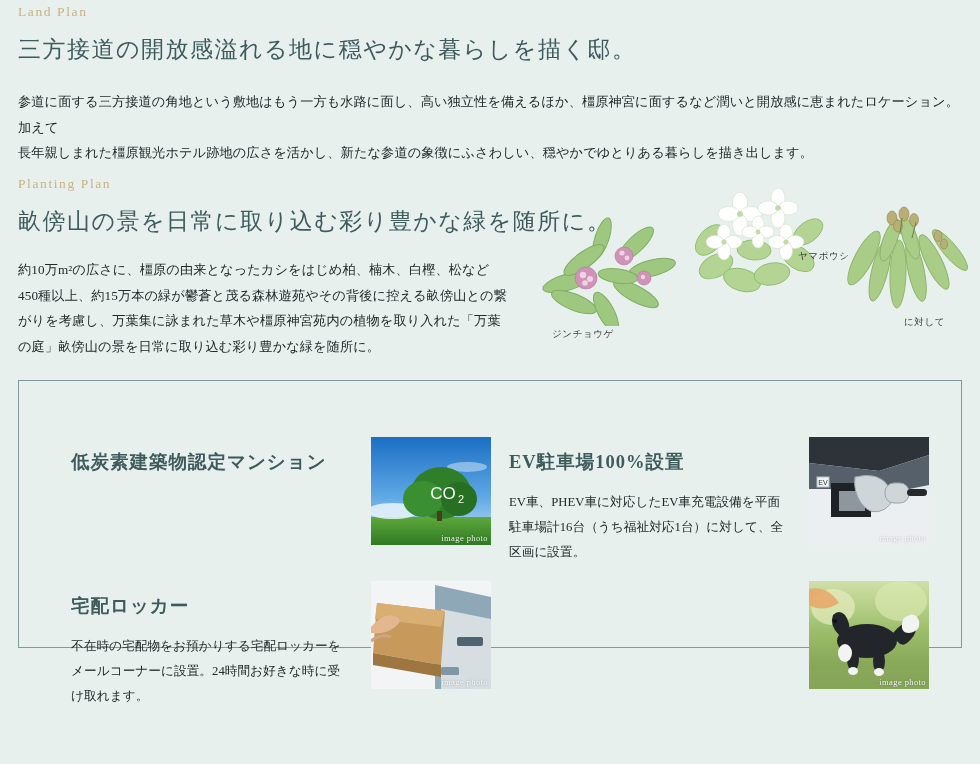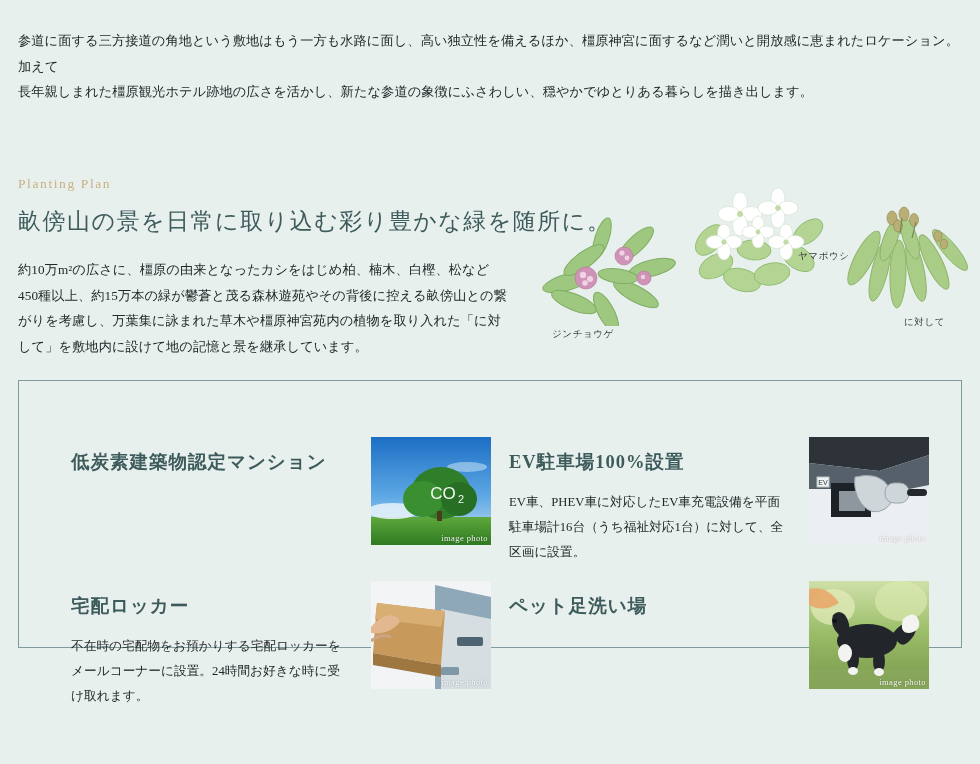--- a/index.html
+++ b/index.html
@@ -153,30 +153,32 @@
     font-size: 8.5px;
     color: rgba(255,255,255,0.92);
     letter-spacing: 0.4px;
     text-shadow: 0 0 2px rgba(0,0,0,0.35);
   }
 </style>
 </head>
 <body>
 
 <section id="land-plan">
+  <div class="eyebrow">Land Plan</div>
+  <h2 class="sec-title">三方接道の開放感溢れる地に穏やかな暮らしを描く邸。</h2>
   <p class="body-copy">
     <span>参道に面する三方接道の角地という敷地はもう一方も水路に面し、高い独立性を備えるほか、橿原神宮に面するなど潤いと開放感に恵まれたロケーション。加えて</span><br>
     <span>長年親しまれた橿原観光ホテル跡地の広さを活かし、新たな参道の象徴にふさわしい、穏やかでゆとりある暮らしを描き出します。</span>
   </p>
 </section>
 
 <section id="planting-plan">
   <div class="eyebrow">Planting Plan</div>
   <h2 class="sec-title">畝傍山の景を日常に取り込む彩り豊かな緑を随所に。</h2>
-  <p class="body-copy">約10万m²の広さに、橿原の由来となったカシをはじめ柏、楠木、白樫、松など450種以上、約15万本の緑が鬱蒼と茂る森林遊苑やその背後に控える畝傍山との繋がりを考慮し、万葉集に詠まれた草木や橿原神宮苑内の植物を取り入れた「に対して」を敷地内に設けて地の記憶と景を継承しています。</p>
+  <p class="body-copy">約10万m²の広さに、橿原の由来となったカシをはじめ柏、楠木、白樫、松など450種以上、約15万本の緑が鬱蒼と茂る森林遊苑やその背後に控える畝傍山との繋がりを考慮し、万葉集に詠まれた草木や橿原神宮苑内の植物を取り入れた「万葉の庭」畝傍山の景を日常に取り込む彩り豊かな緑を随所に。</p>
 </section>
 
 <div id="plant-gallery">
 
   <div class="plant" style="left:20px; top:28px; width:150px; height:122px;">
     <svg class="plant-art" width="150" height="110" viewBox="0 0 150 110">
       <g stroke="#7fae63" stroke-width="1" fill="#9ec77f">
         <ellipse cx="28" cy="66" rx="26" ry="8" transform="rotate(-16 28 66)"></ellipse>
         <ellipse cx="34" cy="86" rx="24" ry="8" transform="rotate(22 34 86)"></ellipse>
         <ellipse cx="66" cy="96" rx="22" ry="8" transform="rotate(62 66 96)"></ellipse>
@@ -364,21 +366,20 @@
           <path d="M2 72 L70 84 L70 96 L2 84 Z" fill="#9d7640"></path>
           <path d="M0 46 q14 -16 26 -10 q6 4 -2 10 q-10 8 -24 6 z" fill="#e3b891"></path>
           <path d="M0 60 q10 -8 20 -4" stroke="#cda484" stroke-width="3" fill="none"></path>
         </svg>
         <span class="photo-credit">image photo</span>
       </div>
     </article>
 
     <article class="feature-card c3">
       <div class="feature-text">
-        <h3 class="feature-title">ペット足洗い場</h3>
       </div>
       <div class="feature-photo">
         <svg class="photo-inner" viewBox="0 0 120 108" preserveAspectRatio="none">
           <defs>
             <linearGradient id="bokeh" x1="0" y1="0" x2="0" y2="1">
               <stop offset="0%" stop-color="#cfe0a8"></stop>
               <stop offset="45%" stop-color="#9dbf6b"></stop>
               <stop offset="100%" stop-color="#77994a"></stop>
             </linearGradient>
           </defs>

